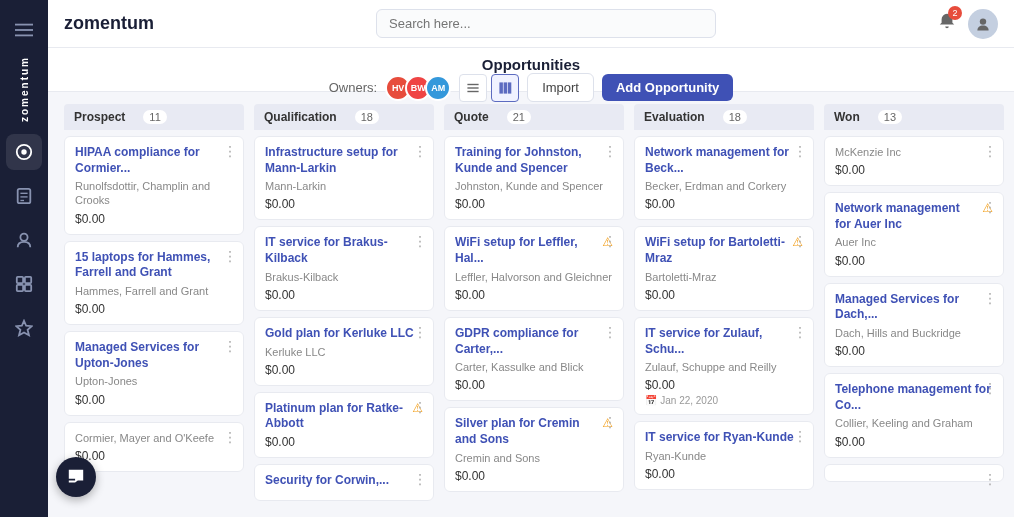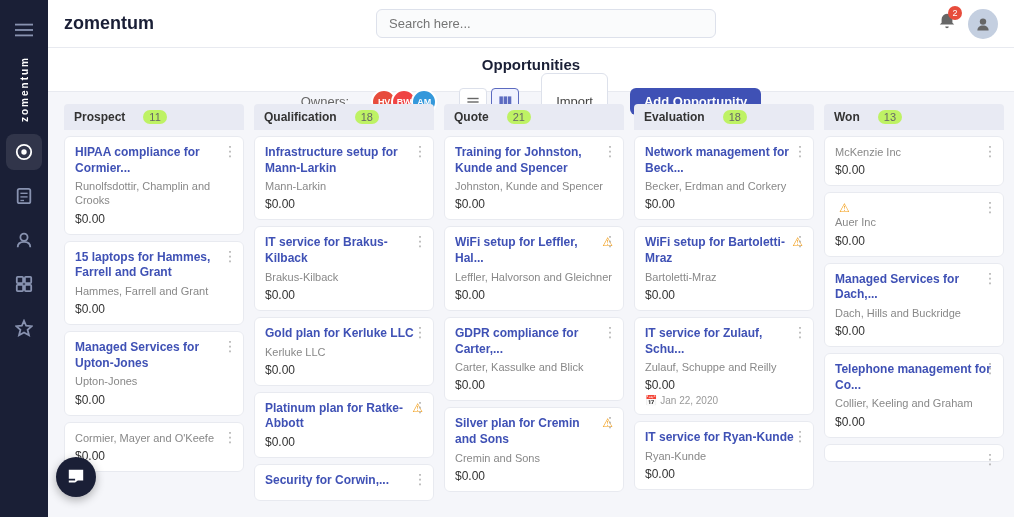--- a/index.html
+++ b/index.html
@@ -120,21 +120,21 @@
       align-items: center;
       justify-content: space-between;
       flex-shrink: 0;
       height: 44px;
       flex-direction: column;
     }
     .page-title { font-size: 15px; font-weight: 600; color: #1a1f36; }
     .page-actions {
       display: flex;
       align-items: center;
-      gap: 22px;
+      gap: 8px;
     }
     .owners-label { font-size: 13px; color: #666; }
     .owner-avatars {
       display: flex;
       align-items: center;
     }
     .owner-avatar {
       width: 26px;
       height: 26px;
       border-radius: 50%;
@@ -161,21 +161,21 @@
       border-radius: 4px;
       display: flex;
       align-items: center;
       justify-content: center;
       cursor: pointer;
       color: #666;
       font-size: 14px;
     }
     .view-btn.active { background: #f0f2ff; border-color: #5c6bc0; color: #5c6bc0; }
     .import-btn {
-      padding: 20px 14px;
+      padding: 6px 14px;
       border: 1px solid #dde1eb;
       background: white;
       border-radius: 6px;
       font-size: 13px;
       color: #444;
       cursor: pointer;
     }
     .add-opp-btn {
       padding: 6px 14px;
       background: #3f51b5;
@@ -222,21 +222,21 @@
     .col-header-inner {
       display: flex;
       align-items: center;
       gap: 18px;
       width: 100%;
     }
     .col-title { font-size: 12px; font-weight: 600; color: #333; }
     .col-count {
       font-size: 11px;
       color: #666;
-      background: #bef264;
+      background: #ffffff;
       border-radius: 10px;
       padding: 1px 6px;
     }
 
     .col-cards {
       flex: 1;
       overflow-y: auto;
       display: flex;
       flex-direction: column;
       gap: 6px;
@@ -589,20 +589,21 @@
   </div>
           <div class="col-cards">
             <div class="kanban-card">
               <div class="card-menu">⋮</div>
               <div class="card-subtitle">McKenzie Inc</div>
               <div class="card-amount">$0.00</div>
             </div>
             <div class="kanban-card">
               <div class="card-menu">⋮</div>
               <div class="card-title-row">
+                <span class="card-title">Network management for Auer Inc</span>
                 <span class="warning-icon">⚠</span>
               </div>
               <div class="card-subtitle">Auer Inc</div>
               <div class="card-amount">$0.00</div>
             </div>
             <div class="kanban-card">
               <div class="card-menu">⋮</div>
               <div class="card-title-row">
                 <span class="card-title">Managed Services for Dach,...</span>
               </div>

